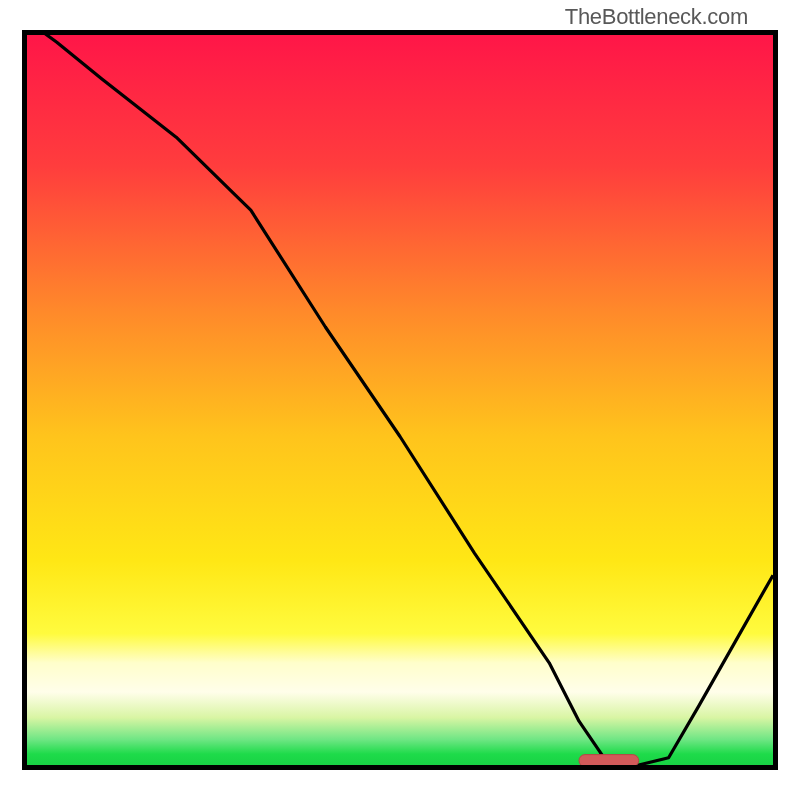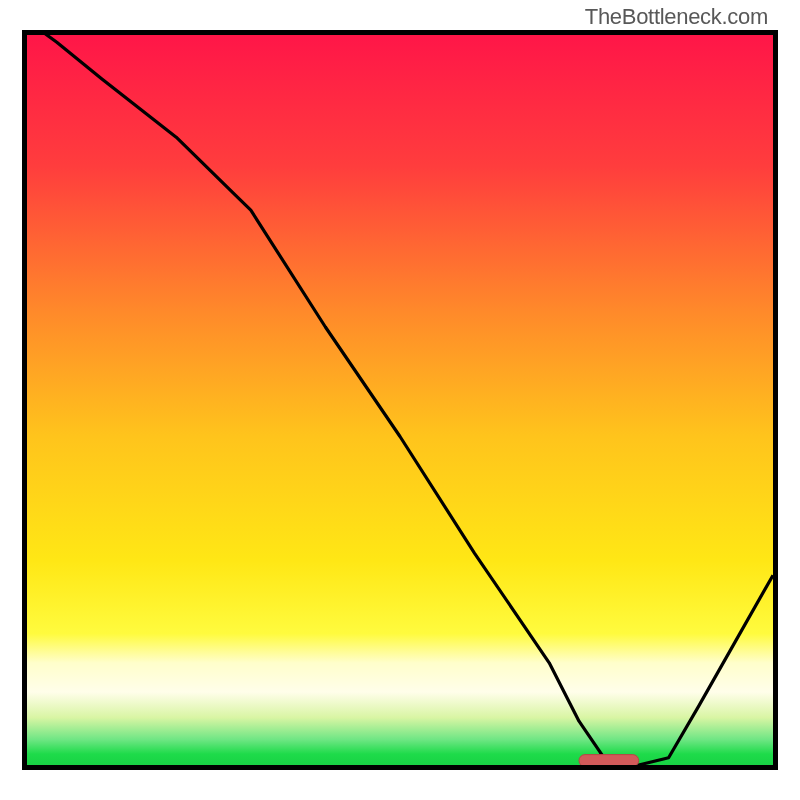--- a/index.html
+++ b/index.html
@@ -8,21 +8,20 @@
     width: 800px;
     height: 800px;
     overflow: hidden;
     background: #ffffff;
     font-family: Arial, Helvetica, sans-serif;
   }
   .root {
     position: relative;
     width: 760px;
     height: 800px;
-    padding-left: 20px;
   }
   .watermark {
     position: absolute;
     top: 4px;
     right: 12px;
     color: #585858;
     font-size: 22px;
     font-weight: 400;
     letter-spacing: -0.3px;
     z-index: 10;

